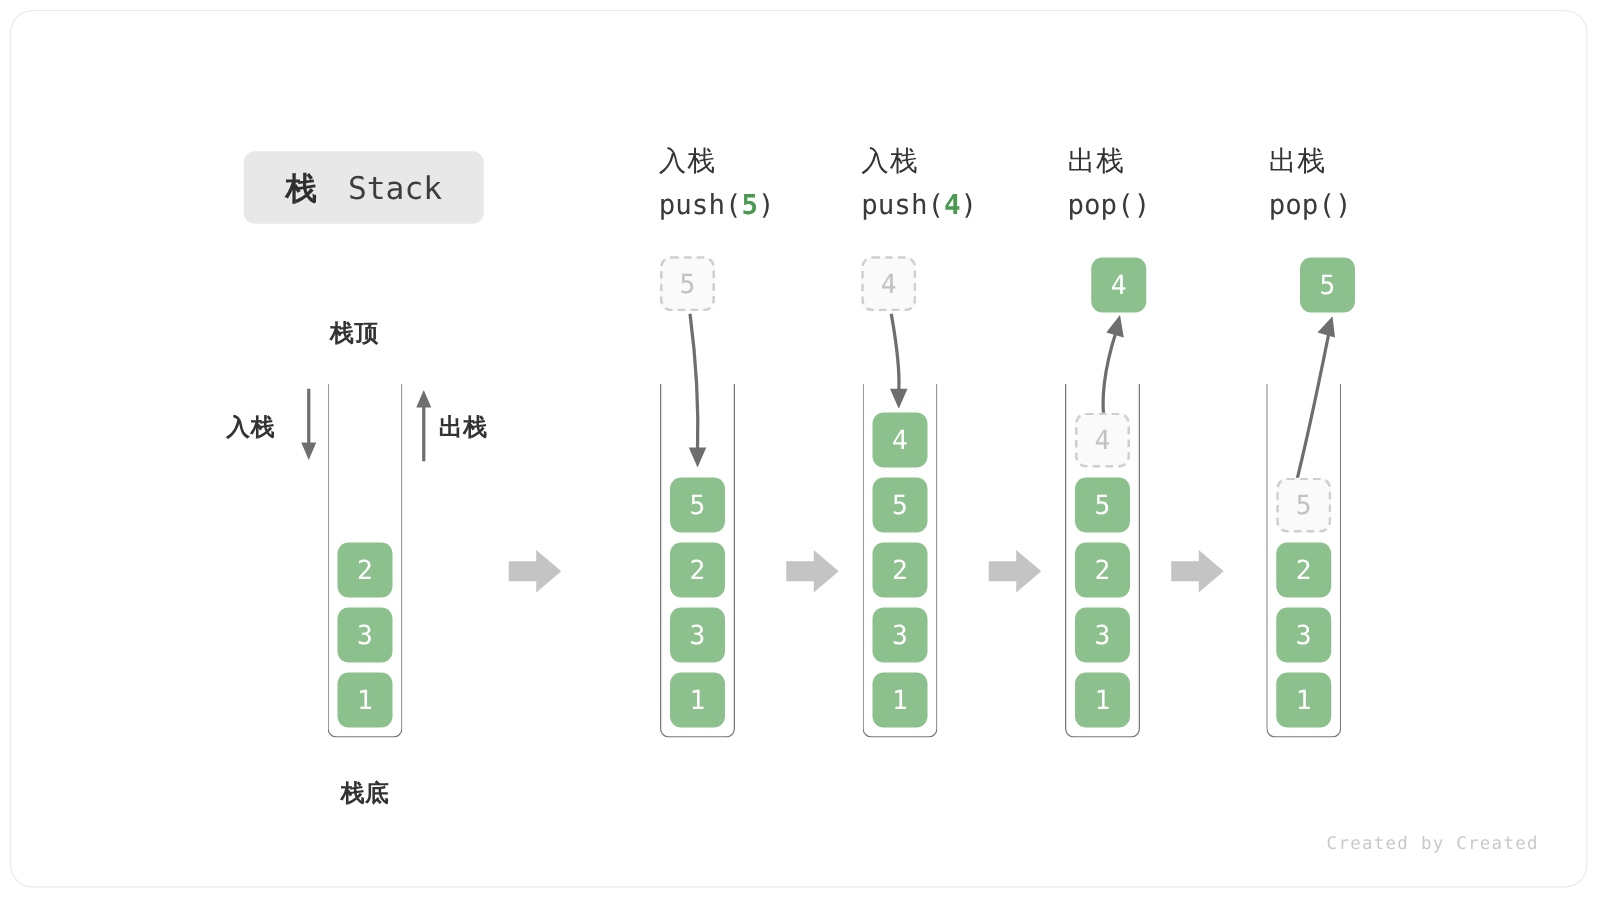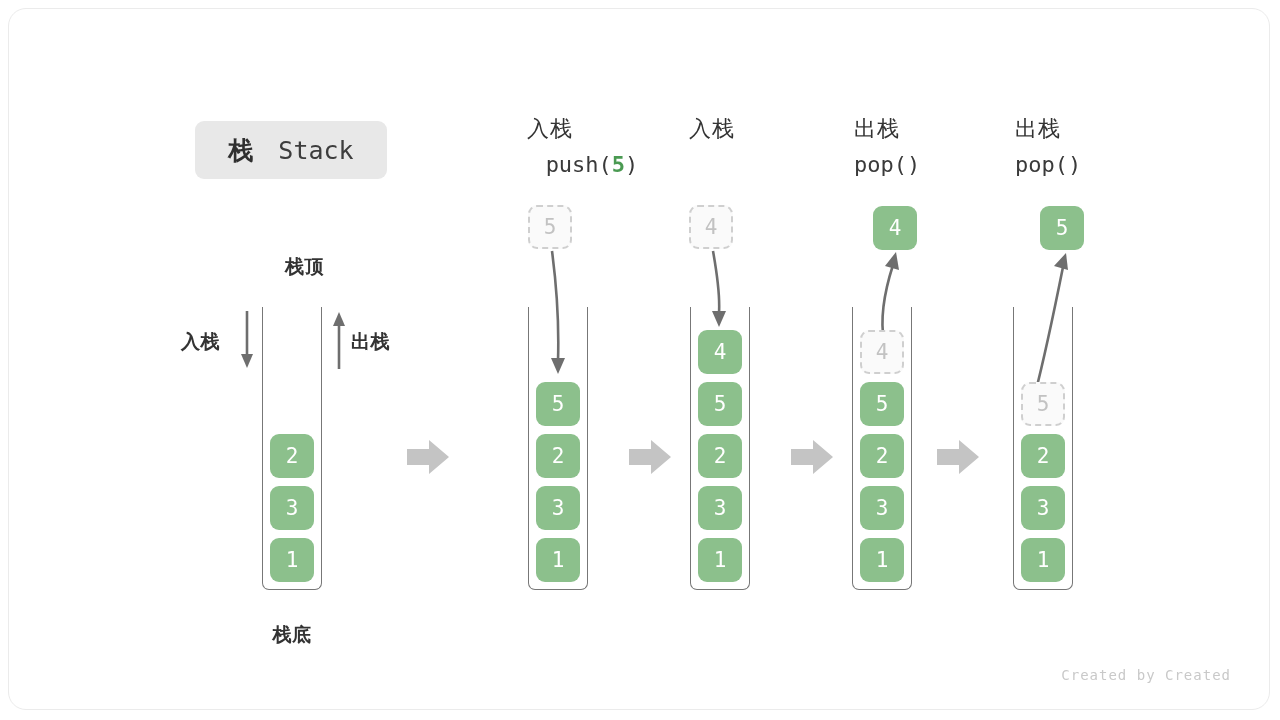--- a/index.html
+++ b/index.html
@@ -105,21 +105,21 @@
 </head>
 <body>
 
 <div id="canvas">
 
   <div class="abs" id="title-badge">
     <span class="t-cn">栈</span>
     <span class="t-en">Stack</span>
   </div>
 
-  <div class="abs cn-label" style="left:255px; top:245px; width:60px; text-align:right;">栈顶</div>
+  <div class="abs cn-label" style="left:255px; top:245px; width:60px; text-align:left;">栈顶</div>
 
   <div class="abs cn-label" style="left:172px; top:320px;">入栈</div>
 
   <svg class="abs" style="left:228px; top:300px;" width="22" height="62">
     <line x1="10" y1="2" x2="10" y2="48" stroke="#6e6e6e" stroke-width="2.6"></line>
     <polygon points="10,59 4,45 16,45" fill="#6e6e6e"></polygon>
   </svg>
 
   <svg class="abs" style="left:320px; top:300px;" width="22" height="62">
     <line x1="10" y1="60" x2="10" y2="14" stroke="#6e6e6e" stroke-width="2.6"></line>
@@ -135,21 +135,21 @@
   </div>
 
   <div class="abs cn-label" style="left:253px; top:613px; width:60px; text-align:center;">栈底</div>
 
   <svg class="abs" style="left:398px; top:430px;" width="44" height="36">
     <polygon points="0,10 22,10 22,1 42,18 22,35 22,26 0,26" fill="#c4c4c4"></polygon>
   </svg>
 
   <div class="abs col-head" style="left:448px; top:105px; width:200px;">
     <div class="line1" style="text-align:left; padding-left:70px;">入栈</div>
-    <div class="line2" style="text-align:center; padding-left:70px;"><span>push(</span><span class="arg">5</span><span>)</span></div>
+    <div class="line2" style="text-align:left; padding-left:70px;"><span>push(</span><span class="arg">5</span><span>)</span></div>
   </div>
 
   <div class="abs cell ghost" style="left:519px; top:196px;">5</div>
 
   <svg class="abs" style="left:500px; top:240px;" width="120" height="135">
     <path d="M 43 2 C 48 40 50 80 49 112" stroke="#6e6e6e" stroke-width="2.6" fill="none"></path>
     <polygon points="49,125 42,109 56,109" fill="#6e6e6e"></polygon>
   </svg>
 
   <div class="abs tube" style="left:519px; top:298px; height:283px;">
@@ -158,20 +158,21 @@
     <div class="cell solid" style="left:7px; top:179px;">3</div>
     <div class="cell solid" style="left:7px; top:231px;">1</div>
   </div>
 
   <svg class="abs" style="left:620px; top:430px;" width="44" height="36">
     <polygon points="0,10 22,10 22,1 42,18 22,35 22,26 0,26" fill="#c4c4c4"></polygon>
   </svg>
 
   <div class="abs col-head" style="left:610px; top:105px; width:200px;">
     <div class="line1" style="text-align:left; padding-left:70px;">入栈</div>
+    <div class="line2" style="text-align:left; padding-left:70px;"><span>push(</span><span class="arg">4</span><span>)</span></div>
   </div>
 
   <div class="abs cell ghost" style="left:680px; top:196px;">4</div>
 
   <svg class="abs" style="left:662px; top:240px;" width="120" height="90">
     <path d="M 42 2 C 47 30 49 48 48 64" stroke="#6e6e6e" stroke-width="2.6" fill="none"></path>
     <polygon points="48,78 41,62 55,62" fill="#6e6e6e"></polygon>
   </svg>
 
   <div class="abs tube" style="left:681px; top:298px; height:283px;">

